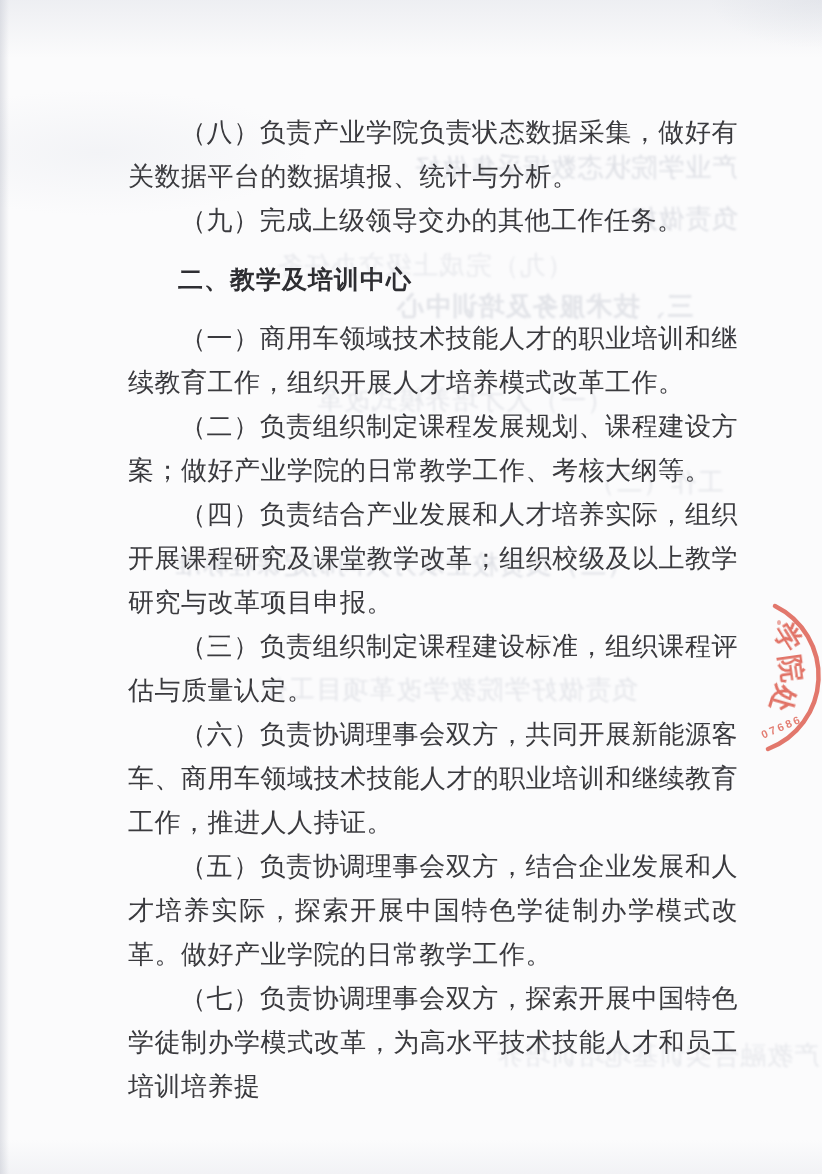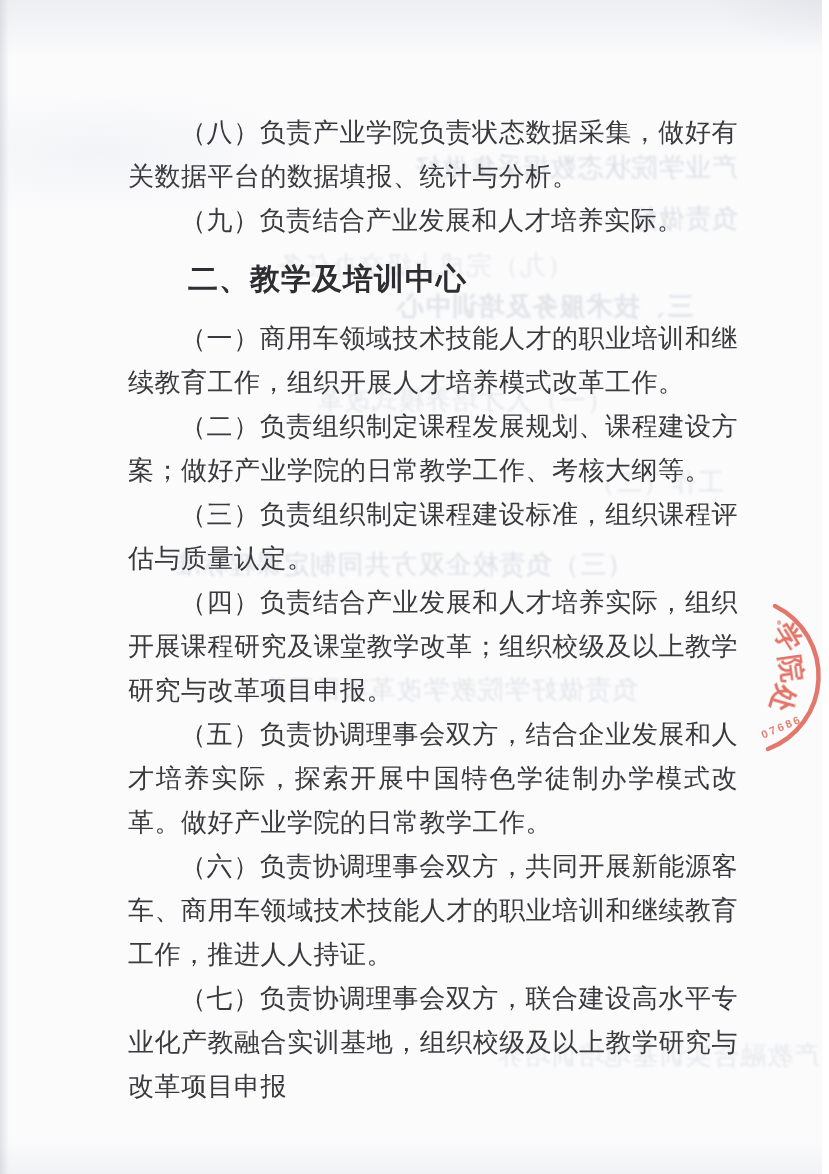--- a/index.html
+++ b/index.html
@@ -19,22 +19,22 @@
 
   
   .content{
     position:absolute;left:128px;top:111px;width:610px;
     font-size:26px;line-height:44px;color:#3a3a3e;
     text-align:justify;
   }
   .content p{margin:0;text-indent:2em;letter-spacing:0.5px;}
   .content h2{
     margin:14px 0 16px 0;text-indent:2em;line-height:44px;
-    font-family:Liberation Serif, serif;
-    font-size:30px;font-weight:bold;color:#2e2e32;letter-spacing:1px;
+    font-family:Liberation Sans, sans-serif;
+    font-size:25px;font-weight:bold;color:#2e2e32;letter-spacing:1px;
   }
 
   
   .bleed{
     position:absolute;transform:scaleX(-1);
     color:#a9aebb;opacity:0.36;filter:blur(1.1px);
     font-size:26px;letter-spacing:1px;white-space:nowrap;
     font-family:"Liberation Serif","DejaVu Serif",serif;
     pointer-events:none;
   }
@@ -70,29 +70,29 @@
     <span class="bleed bold" style="top:289px;right:129px;">三、技术服务及培训中心</span>
     <span class="bleed" style="top:383px;right:209px;opacity:0.26;">（一）人才培养模式改革</span>
     <span class="bleed" style="top:465px;right:99px;opacity:0.26;">工作（二）</span>
     <span class="bleed" style="top:547px;right:189px;">（三）负责校企双方共同制定课程标准</span>
     <span class="bleed" style="top:672px;right:184px;opacity:0.28;">负责做好学院教学改革项目工作</span>
     <span class="bleed" style="top:1038px;right:2px;opacity:0.24;">产教融合实训基地培训培养</span>
   </div>
 
   <div class="content">
     <p>（八）负责产业学院负责状态数据采集，做好有关数据平台的数据填报、统计与分析。</p>
-    <p>（九）负责结合产业发展和人才培养实际。</p>
+    <p>（九）完成上级领导交办的其他工作任务。</p>
     <h2>二、教学及培训中心</h2>
     <p>（一）商用车领域技术技能人才的职业培训和继续教育工作，组织开展人才培养模式改革工作。</p>
     <p>（二）负责组织制定课程发展规划、课程建设方案；做好产业学院的日常教学工作、考核大纲等。</p>
+    <p>（四）负责结合产业发展和人才培养实际，组织开展课程研究及课堂教学改革；组织校级及以上教学研究与改革项目申报。</p>
     <p>（三）负责组织制定课程建设标准，组织课程评估与质量认定。</p>
-    <p>（四）负责结合产业发展和人才培养实际，组织开展课程研究及课堂教学改革；组织校级及以上教学研究与改革项目申报。</p>
+    <p>（六）负责协调理事会双方，共同开展新能源客车、商用车领域技术技能人才的职业培训和继续教育工作，推进人人持证。</p>
     <p>（五）负责协调理事会双方，结合企业发展和人才培养实际，探索开展中国特色学徒制办学模式改革。做好产业学院的日常教学工作。</p>
-    <p>（六）负责协调理事会双方，共同开展新能源客车、商用车领域技术技能人才的职业培训和继续教育工作，推进人人持证。</p>
-    <p>（七）负责协调理事会双方，联合建设高水平专业化产教融合实训基地，组织校级及以上教学研究与改革项目申报</p>
+    <p>（七）负责协调理事会双方，探索开展中国特色学徒制办学模式改革，为高水平技术技能人才和员工培训培养提</p>
   </div>
 
   <div class="stamp">
     <svg width="179" height="180" viewBox="0 0 179 180" aria-hidden="true">
       <path d="M 125 16 A 78 78 0 0 1 118 159" fill="none" stroke="#dc5647" stroke-opacity="0.8" stroke-width="4.5" stroke-linecap="round"></path>
     </svg>
     <span class="dot" style="left:127px;top:30px;"></span>
     <span class="sc" style="left:124px;top:34px;transform:rotate(58deg);">学</span>
     <span class="sc" style="left:127px;top:65px;transform:rotate(82deg);">院</span>
     <span class="sc" style="left:119px;top:95px;transform:rotate(106deg);">处</span>

